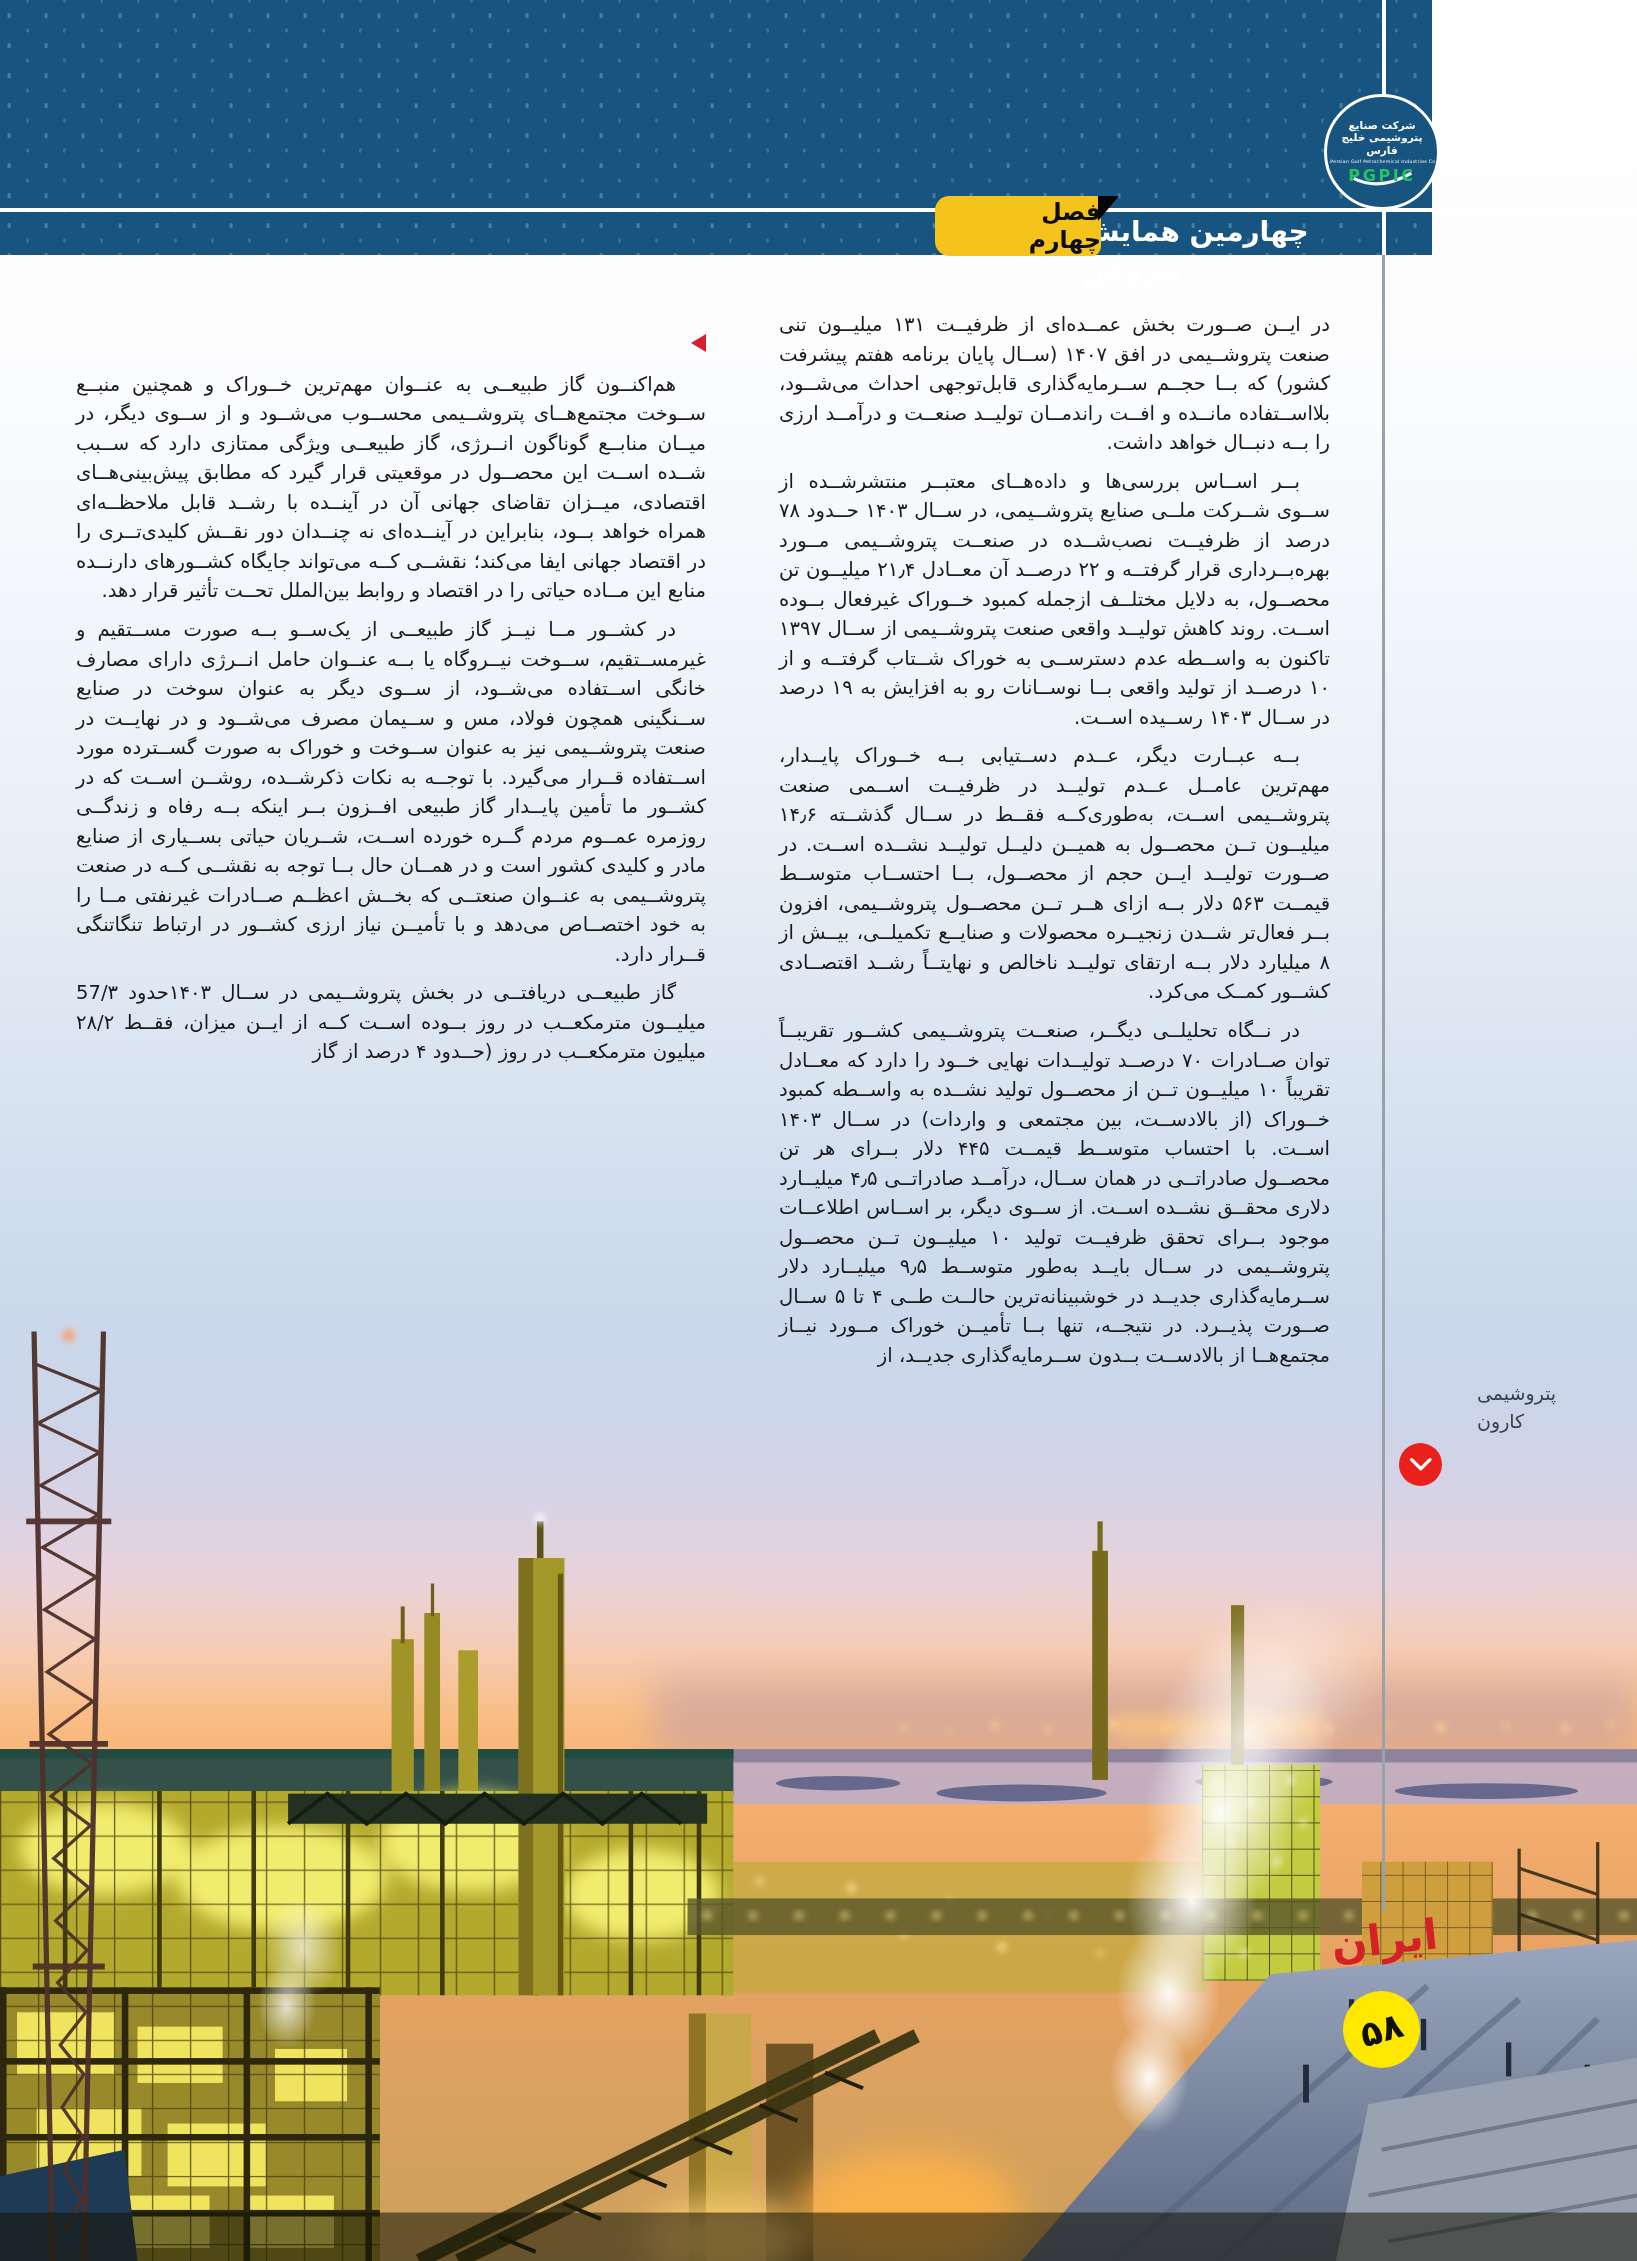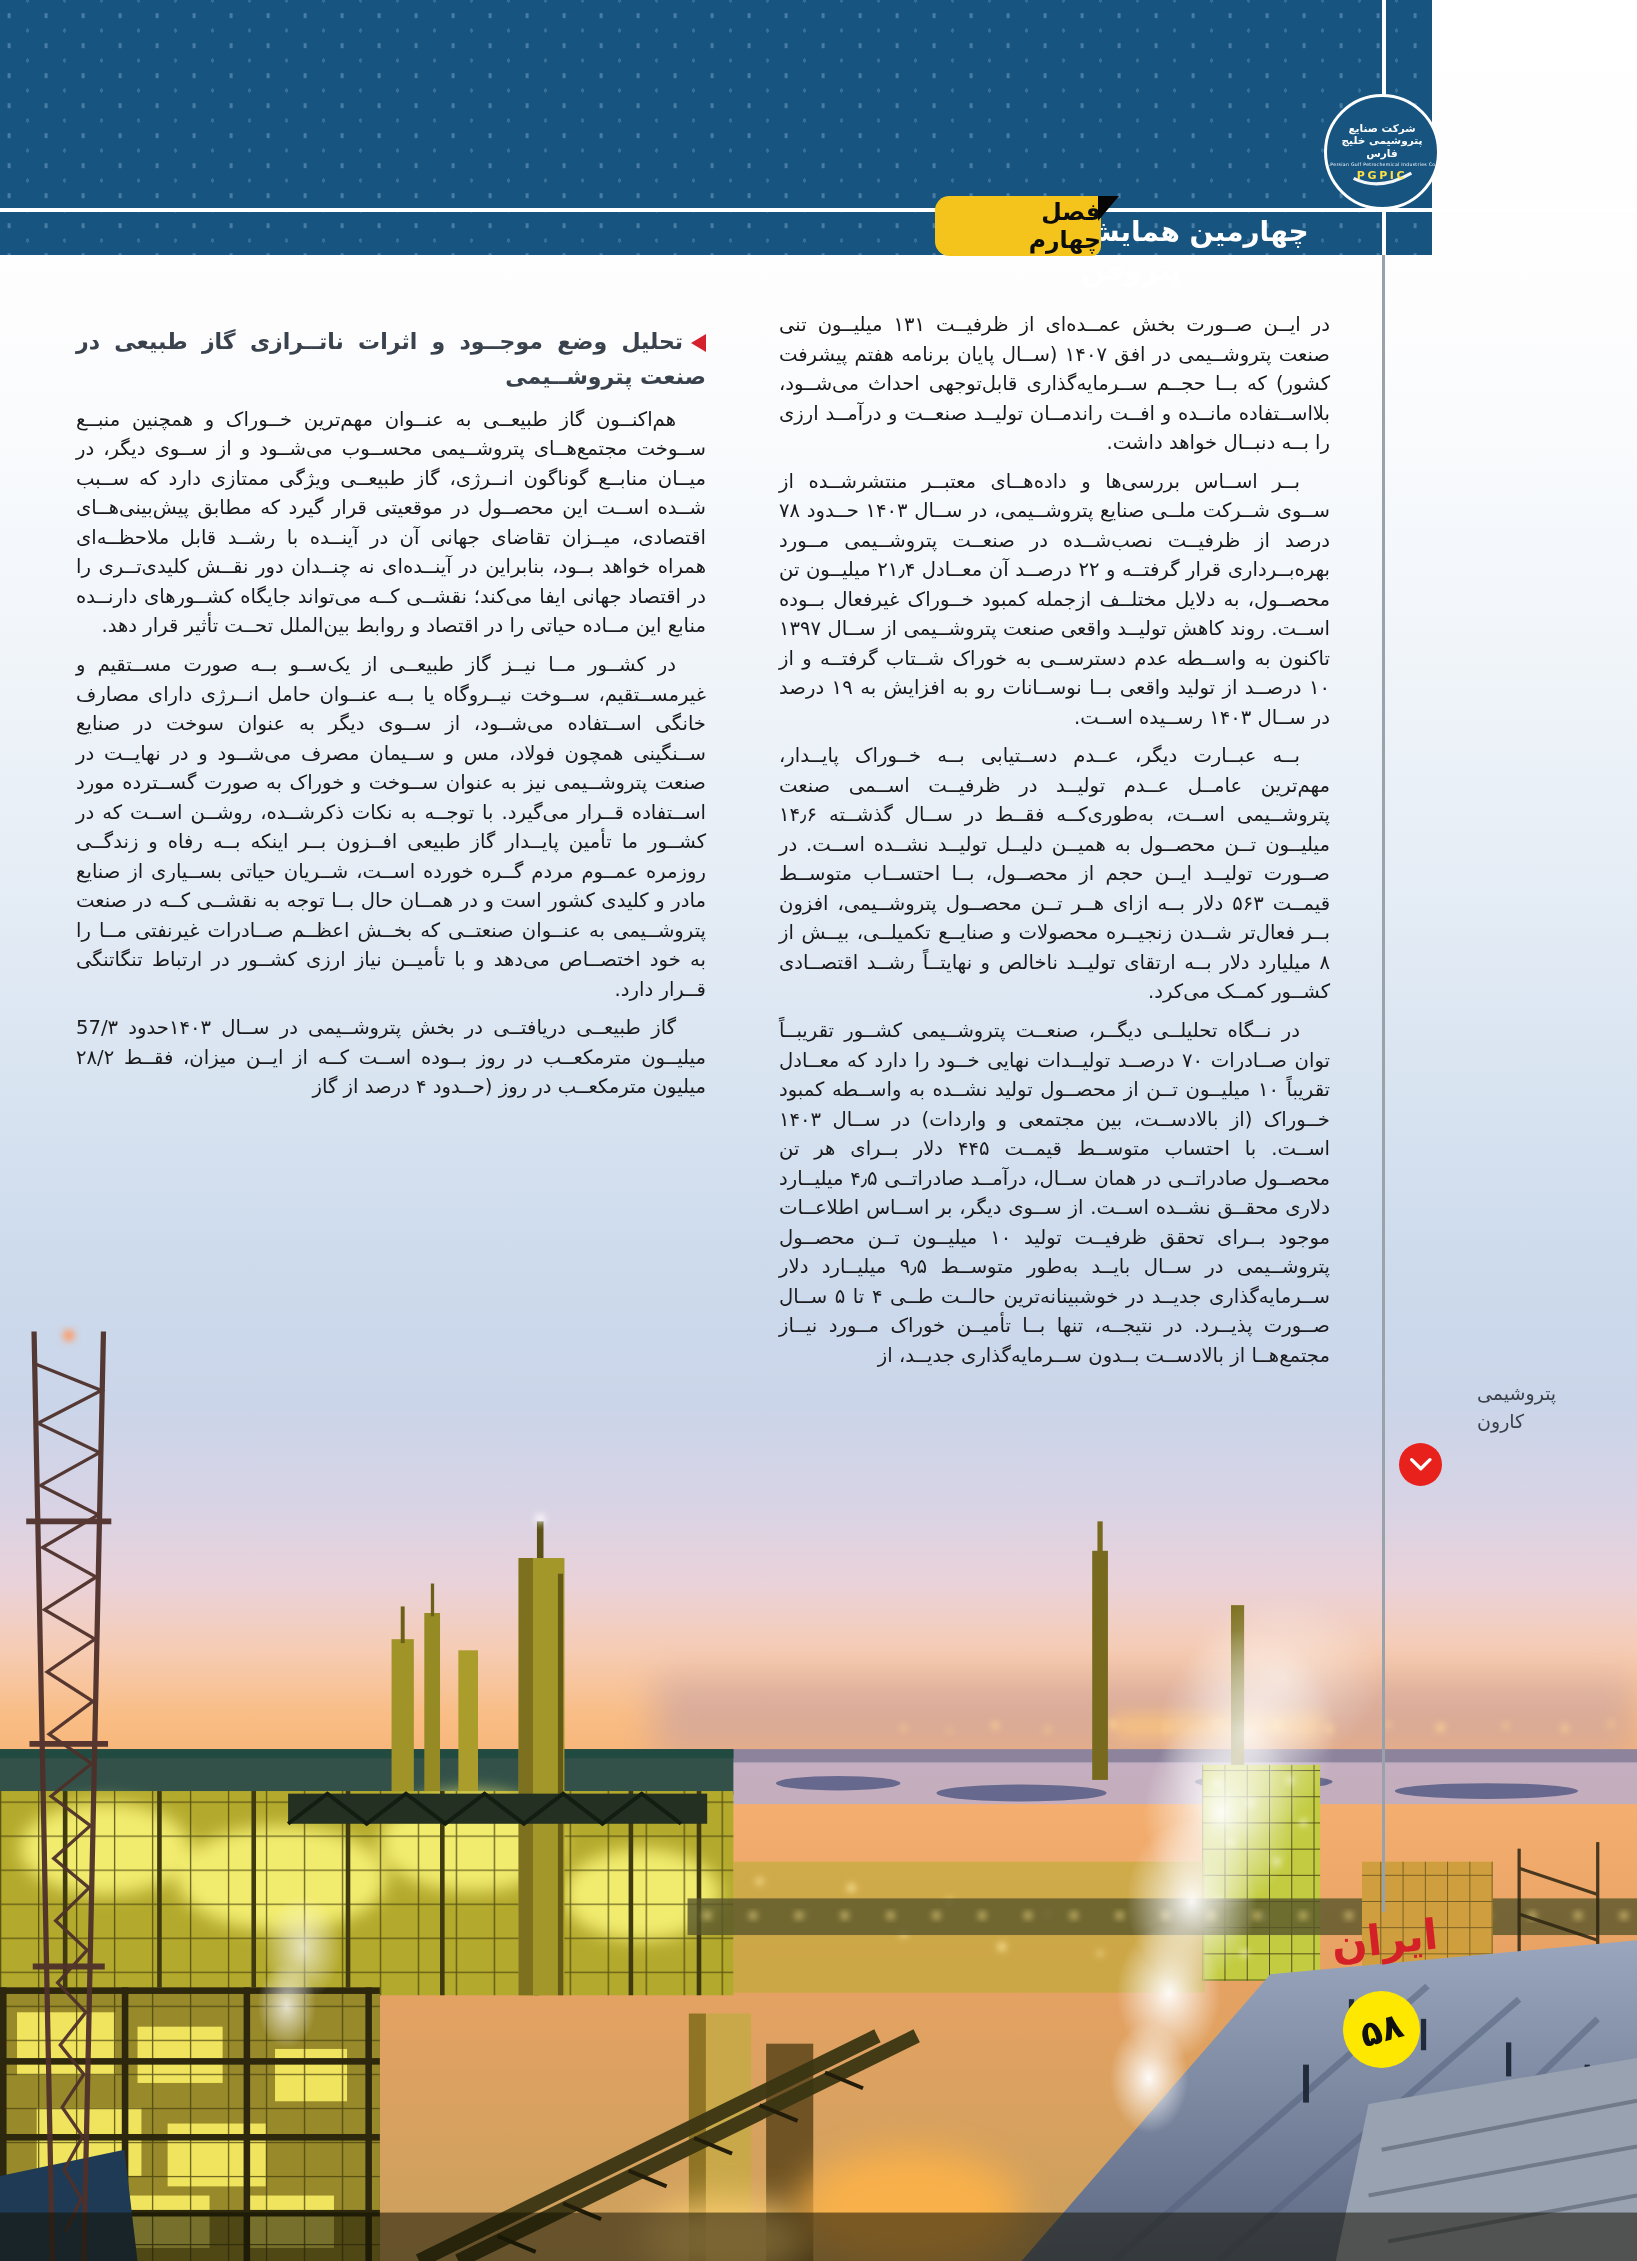--- a/index.html
+++ b/index.html
@@ -27,21 +27,21 @@
   .vline-mid{position:absolute;left:1382px;top:211px;width:3.9px;height:45px;background:#ffffff;}
   .vline-content{position:absolute;left:1382px;top:255px;width:3.3px;height:1657px;background:#99a1aa;z-index:6;}
   .logo{
     position:absolute;left:1324px;top:94px;width:110px;height:110px;border-radius:50%;
     border:3.9px solid #fff;background:#175480;z-index:5;
     display:flex;flex-direction:column;align-items:center;justify-content:center;text-align:center;
   }
   .logo-swoosh{position:absolute;left:6.5px;top:7.9px;width:97px;height:97px;opacity:.95;}
   .logo-fa{position:relative;color:#fff;font-size:10.5px;line-height:12.4px;font-weight:700;width:92px;direction:rtl;}
   .logo-en{position:relative;color:#fff;font-size:4.6px;line-height:5.9px;letter-spacing:0.3px;margin-top:2.6px;}
-  .logo-abbr{position:relative;color:#fde047;font-size:11px;font-weight:700;letter-spacing:2.6px;margin-top:1.3px;}
+  .logo-abbr{position:relative;color:#22c55e;font-size:16px;font-weight:700;letter-spacing:2.6px;margin-top:1.3px;}
   .chapter-tab{
     position:absolute;left:935px;top:196px;width:138px;height:60px;background:#F5C41C;
     border-radius:14.4px 2px 9.2px 14.4px;z-index:4;display:flex;align-items:center;justify-content:center;
     font-size:23.6px;font-weight:700;color:#0d0d0d;direction:rtl;padding-left:28px;
   }
   .tab-fold{position:absolute;right:-18.3px;top:0;width:0;height:0;
     border-top:25px solid #060606;border-right:21px solid transparent;}
   .header-title{
     position:absolute;left:1081px;top:212px;width:301px;height:39px;z-index:3;
     text-align:left;font-size:28px;font-weight:700;color:#ffffff;direction:rtl;line-height:39px;
@@ -350,21 +350,21 @@
 
   <div class="col col-right">
     <p>در ایــن صــورت بخش عمــده‌ای از ظرفیــت ۱۳۱ میلیــون تنی صنعت پتروشــیمی در افق ۱۴۰۷ (ســال پایان برنامه هفتم پیشرفت کشور) که بــا حجــم ســرمایه‌گذاری قابل‌توجهی احداث می‌شــود، بلااســتفاده مانــده و افــت راندمــان تولیــد صنعــت و درآمــد ارزی را بــه دنبــال خواهد داشت.</p>
     <p class="indent">بــر اســاس بررسی‌ها و داده‌هــای معتبــر منتشرشــده از ســوی شــرکت ملــی صنایع پتروشــیمی، در ســال ۱۴۰۳ حــدود ۷۸ درصد از ظرفیــت نصب‌شــده در صنعــت پتروشــیمی مــورد بهره‌بــرداری قرار گرفتــه و ۲۲ درصــد آن معــادل ۲۱٫۴ میلیــون تن محصــول، به دلایل مختلــف ازجمله کمبود خــوراک غیرفعال بــوده اســت. روند کاهش تولیــد واقعی صنعت پتروشــیمی از ســال ۱۳۹۷ تاکنون به واســطه عدم دسترســی به خوراک شــتاب گرفتــه و از ۱۰ درصــد از تولید واقعی بــا نوســانات رو به افزایش به ۱۹ درصد در ســال ۱۴۰۳ رســیده اســت.</p>
     <p class="indent">بــه عبــارت دیگر، عــدم دســتیابی بــه خــوراک پایــدار، مهم‌ترین عامــل عــدم تولیــد در ظرفیــت اســمی صنعت پتروشــیمی اســت، به‌طوری‌کــه فقــط در ســال گذشــته ۱۴٫۶ میلیــون تــن محصــول به همیــن دلیــل تولیــد نشــده اســت. در صــورت تولیــد ایــن حجم از محصــول، بــا احتســاب متوســط قیمــت ۵۶۳ دلار بــه ازای هــر تــن محصــول پتروشــیمی، افزون بــر فعال‌تر شــدن زنجیــره محصولات و صنایــع تکمیلــی، بیــش از ۸ میلیارد دلار بــه ارتقای تولیــد ناخالص و نهایتــاً رشــد اقتصــادی کشــور کمــک می‌کرد.</p>
     <p class="indent">در نــگاه تحلیلــی دیگــر، صنعــت پتروشــیمی کشــور تقریبــاً توان صــادرات ۷۰ درصــد تولیــدات نهایی خــود را دارد که معــادل تقریباً ۱۰ میلیــون تــن از محصــول تولید نشــده به واســطه کمبود خــوراک (از بالادســت، بین مجتمعی و واردات) در ســال ۱۴۰۳ اســت. با احتساب متوســط قیمــت ۴۴۵ دلار بــرای هر تن محصــول صادراتــی در همان ســال، درآمــد صادراتــی ۴٫۵ میلیــارد دلاری محقــق نشــده اســت. از ســوی دیگر، بر اســاس اطلاعــات موجود بــرای تحقق ظرفیــت تولید ۱۰ میلیــون تــن محصــول پتروشــیمی در ســال بایــد به‌طور متوســط ۹٫۵ میلیــارد دلار ســرمایه‌گذاری جدیــد در خوشبینانه‌ترین حالــت طــی ۴ تا ۵ ســال صــورت پذیــرد. در نتیجــه، تنها بــا تأمیــن خوراک مــورد نیــاز مجتمع‌هــا از بالادســت بــدون ســرمایه‌گذاری جدیــد، از</p>
   </div>
 
   <div class="col col-left">
     <div class="section-heading">
-      <span class="bullet-icon"></span><span>تحلیل وضع موجــود و اثرات ناتــرازی گاز طبیعی در صنعت پتروشــیمی</span>
+      <span class="bullet-icon"></span>
     </div>
     <p class="indent">هم‌اکنــون گاز طبیعــی به عنــوان مهم‌ترین خــوراک و همچنین منبــع ســوخت مجتمع‌هــای پتروشــیمی محســوب می‌شــود و از ســوی دیگر، در میــان منابــع گوناگون انــرژی، گاز طبیعــی ویژگی ممتازی دارد که ســبب شــده اســت این محصــول در موقعیتی قرار گیرد که مطابق پیش‌بینی‌هــای اقتصادی، میــزان تقاضای جهانی آن در آینــده با رشــد قابل ملاحظــه‌ای همراه خواهد بــود، بنابراین در آینــده‌ای نه چنــدان دور نقــش کلیدی‌تــری را در اقتصاد جهانی ایفا می‌کند؛ نقشــی کــه می‌تواند جایگاه کشــورهای دارنــده منابع این مــاده حیاتی را در اقتصاد و روابط بین‌الملل تحــت تأثیر قرار دهد.</p>
     <p class="indent">در کشــور مــا نیــز گاز طبیعــی از یک‌ســو بــه صورت مســتقیم و غیرمســتقیم، ســوخت نیــروگاه یا بــه عنــوان حامل انــرژی دارای مصارف خانگی اســتفاده می‌شــود، از ســوی دیگر به عنوان سوخت در صنایع ســنگینی همچون فولاد، مس و ســیمان مصرف می‌شــود و در نهایــت در صنعت پتروشــیمی نیز به عنوان ســوخت و خوراک به صورت گســترده مورد اســتفاده قــرار می‌گیرد. با توجــه به نکات ذکرشــده، روشــن اســت که در کشــور ما تأمین پایــدار گاز طبیعی افــزون بــر اینکه بــه رفاه و زندگــی روزمره عمــوم مردم گــره خورده اســت، شــریان حیاتی بســیاری از صنایع مادر و کلیدی کشور است و در همــان حال بــا توجه به نقشــی کــه در صنعت پتروشــیمی به عنــوان صنعتــی که بخــش اعظــم صــادرات غیرنفتی مــا را به خود اختصــاص می‌دهد و با تأمیــن نیاز ارزی کشــور در ارتباط تنگاتنگی قــرار دارد.</p>
     <p class="indent">گاز طبیعــی دریافتــی در بخش پتروشــیمی در ســال ۱۴۰۳حدود 57/۳ میلیــون مترمکعــب در روز بــوده اســت کــه از ایــن میزان، فقــط ۲۸/۲ میلیون مترمکعــب در روز (حــدود ۴ درصد از گاز</p>
   </div>
 
   <div class="photo-caption">
     <div>پتروشیمی</div>
     <div>کارون</div>
   </div>

